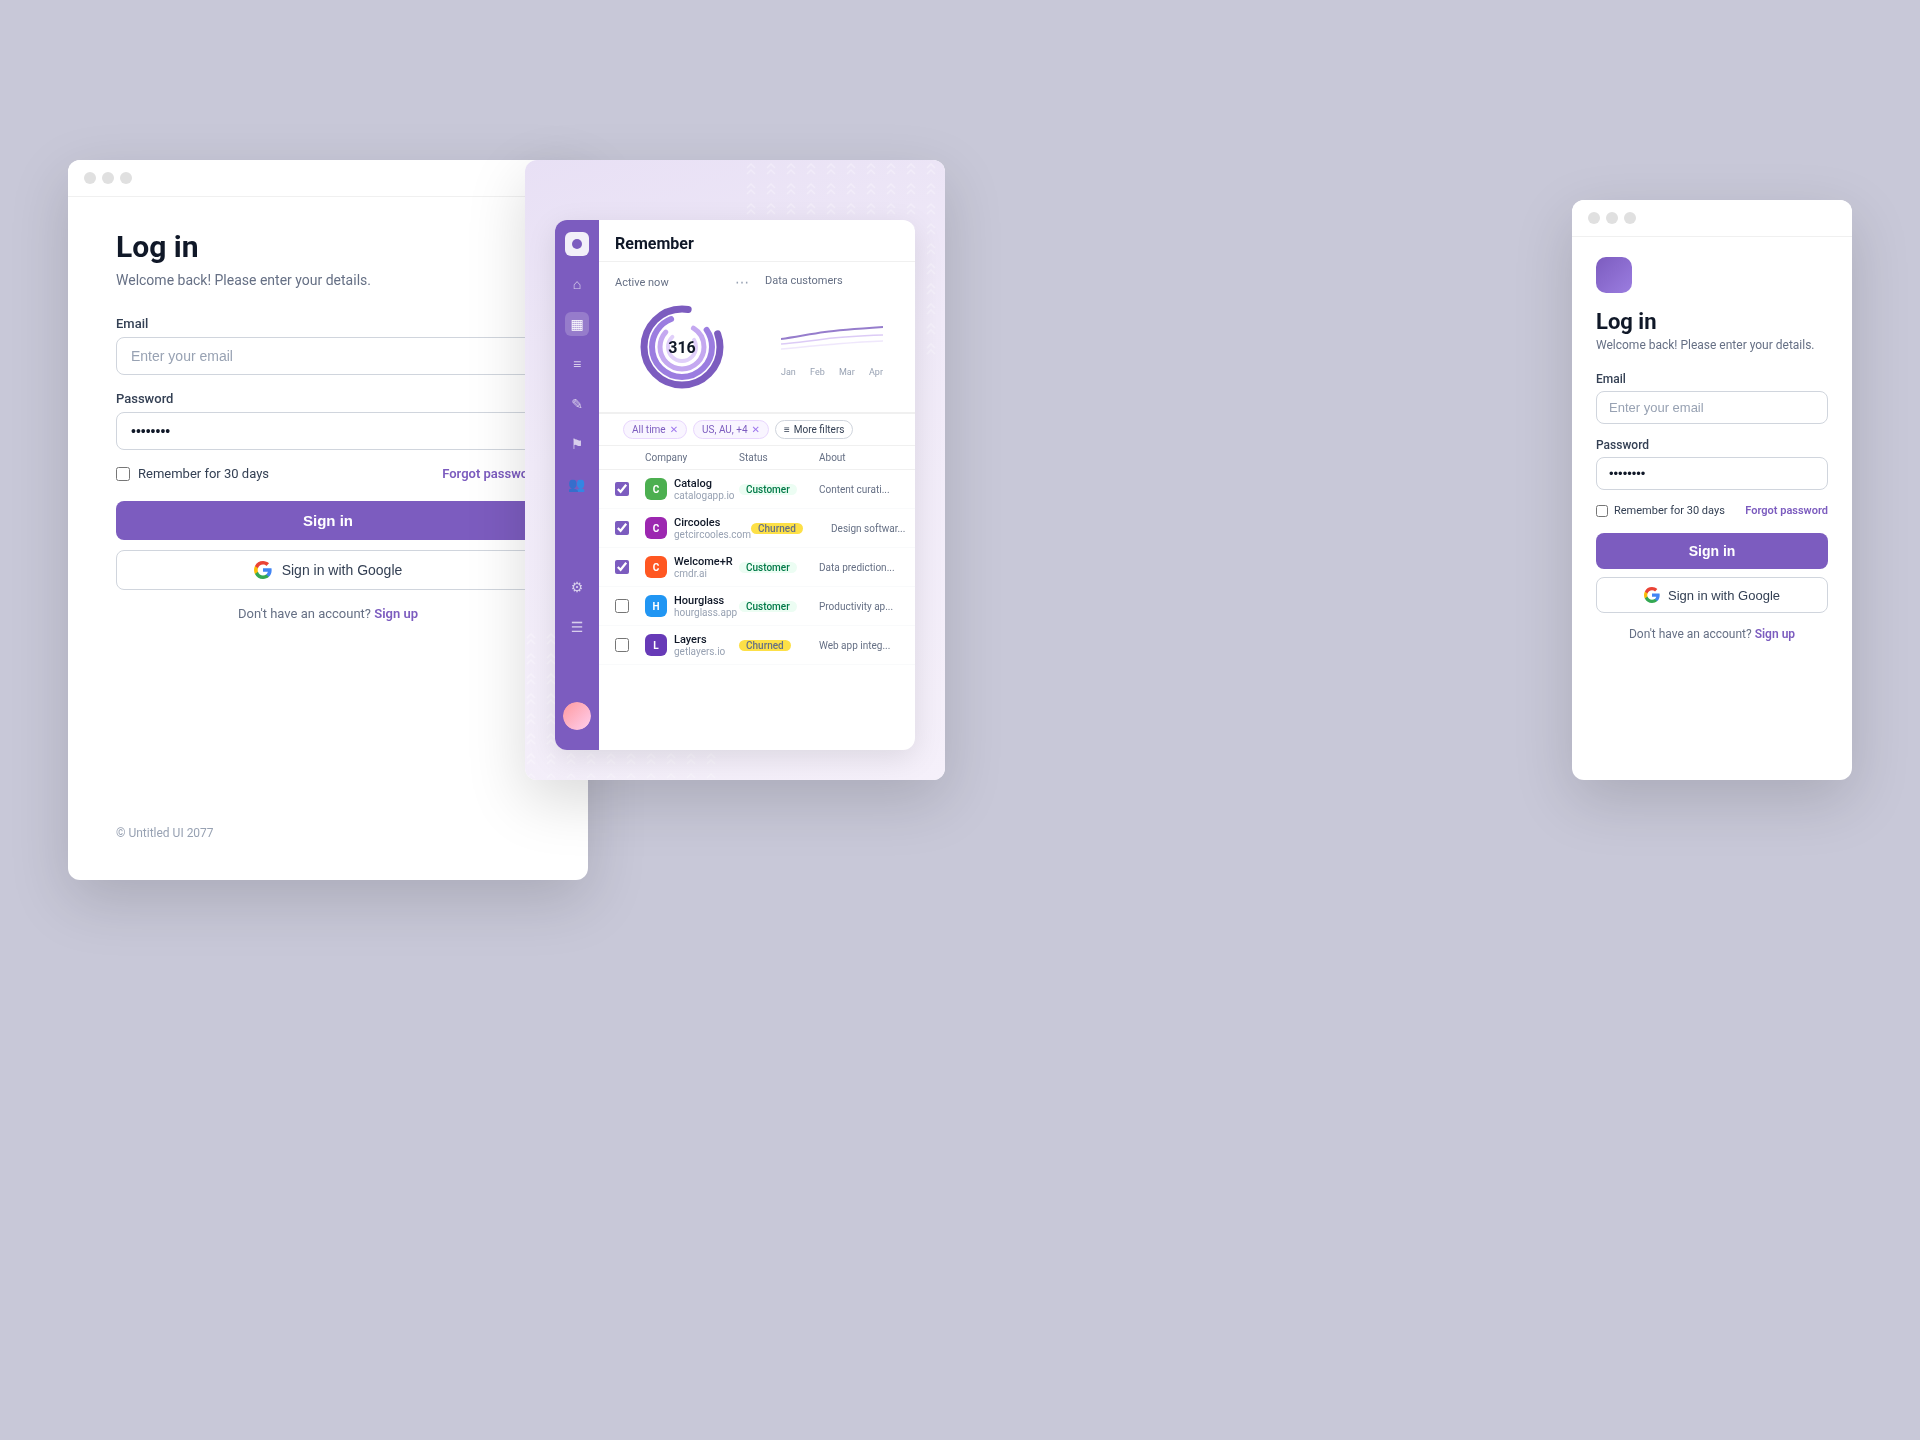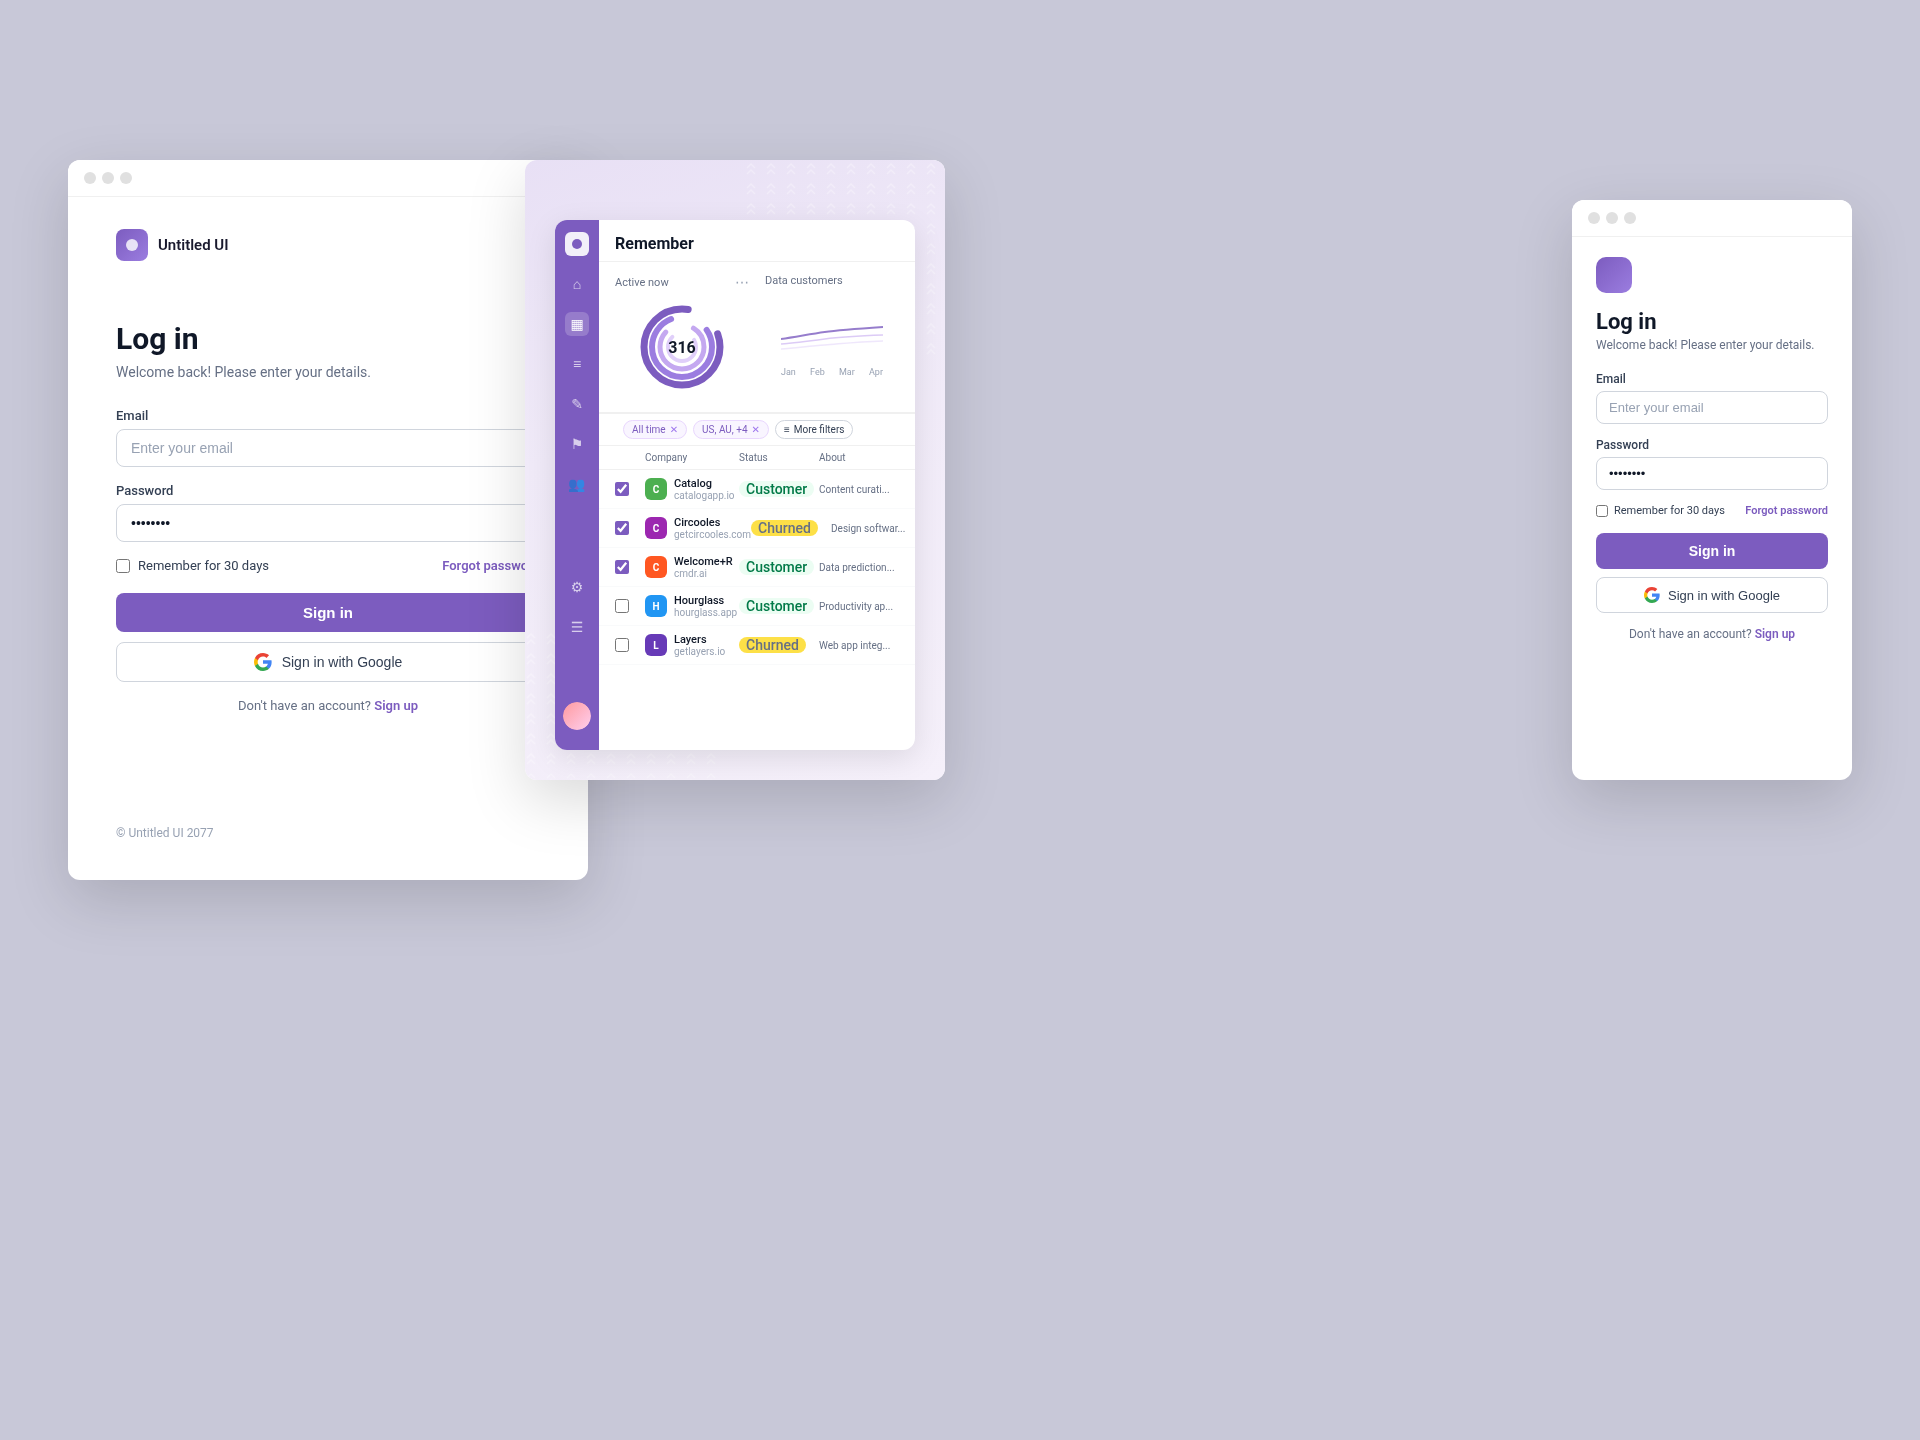--- a/index.html
+++ b/index.html
@@ -468,21 +468,21 @@
 
     .company-domain {
       font-size: 10px;
       color: #98a2b3;
     }
 
     .status-badge {
       display: inline-block;
       padding: 0 7px;
       border-radius: 20px;
-      font-size: 14px;
+      font-size: 10px;
       font-weight: 500;
     }
 
     .status-customer {
       background: #ecfdf3;
       color: #027a48;
     }
 
     .status-churned {
       background: #fde047;
@@ -642,28 +642,20 @@
 
 <div class="scene">
 
   <div class="window window-left">
     <div class="window-titlebar">
       <div class="dot"></div>
       <div class="dot"></div>
       <div class="dot"></div>
     </div>
     <div class="login-panel">
-      <div class="brand-row">
-        <div class="brand-icon">
-          <svg width="16" height="16" viewBox="0 0 16 16" fill="none">
-            <circle cx="8" cy="8" r="6" fill="rgba(255,255,255,0.8)"></circle>
-          </svg>
-        </div>
-        <span class="brand-name">Untitled UI</span>
-      </div>
 
       <h1 class="login-title">Log in</h1>
       <p class="login-subtitle">Welcome back! Please enter your details.</p>
 
       <div class="form-group">
         <label class="form-label">Email</label>
         <input class="form-input" type="email" placeholder="Enter your email" style="">
       </div>
 
       <div class="form-group">

